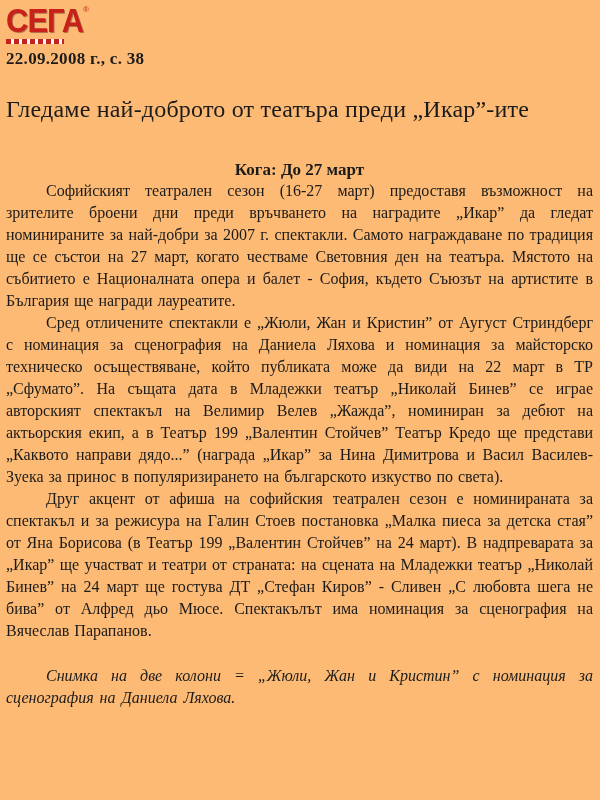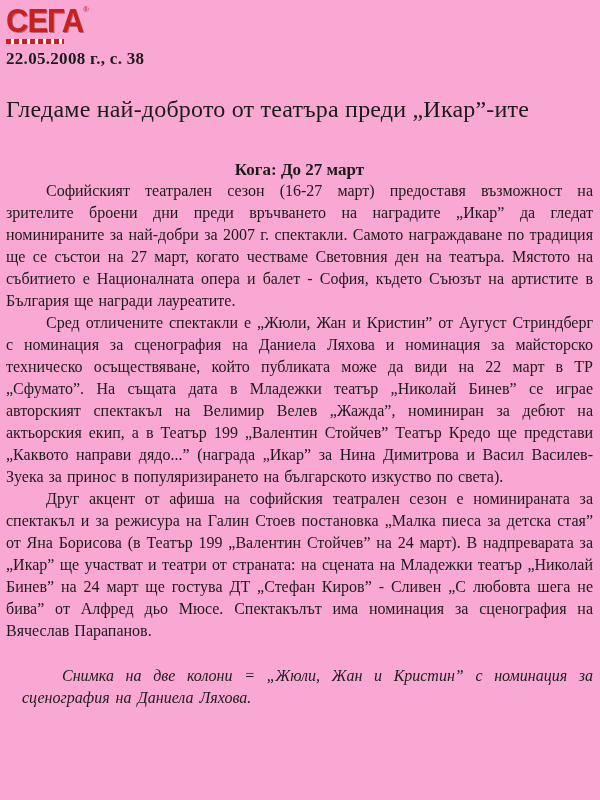--- a/index.html
+++ b/index.html
@@ -5,21 +5,21 @@
   html, body {
     margin: 0;
     padding: 0;
     background: #ffffff;
   }
   .page {
     width: 600px;
     height: 800px;
     box-sizing: border-box;
     padding: 6px 7px 15px 6px;
-    background: #f9a8d4;
+    background: #fdba74;
     color: #1b1b1b;
     font-family: "Liberation Serif", serif;
     overflow: hidden;
   }
   .masthead {
     margin: 0;
   }
   .logo {
     display: inline-block;
     line-height: 1;
@@ -73,40 +73,40 @@
   }
   .body-par {
     margin: 0;
     font-size: 16px;
     line-height: 22px;
     text-align: justify;
     text-indent: 40px;
     word-spacing: 1px;
   }
   .caption {
-    margin: 23px 0 0 16px;
+    margin: 23px 0 0 0;
     font-size: 16px;
     line-height: 22px;
     font-style: italic;
     text-align: justify;
     text-indent: 40px;
     word-spacing: 2px;
   }
 </style>
 </head>
 <body>
 
 <div class="page">
 
   <header class="masthead">
     <div class="logo">
       <span class="logo-text">СЕГА</span><sup class="reg">®</sup>
       <div class="logo-dashes"></div>
     </div>
-    <p class="dateline">22.05.2008 г., с. 38</p>
+    <p class="dateline">22.09.2008 г., с. 38</p>
   </header>
 
   <h1 class="headline">Гледаме най-доброто от театъра преди „Икар”-ите</h1>
 
   <h2 class="when">Кога: До 27 март</h2>
 
   <div class="article-body">
     <p class="body-par">Софийският театрален сезон (16-27 март) предоставя възможност на зрителите броени дни преди връчването на наградите „Икар” да гледат номинираните за най-добри за 2007 г. спектакли. Самото награждаване по традиция ще се състои на 27 март, когато честваме Световния ден на театъра. Мястото на събитието е Националната опера и балет - София, където Съюзът на артистите в България ще награди лауреатите.</p>
     <p class="body-par">Сред отличените спектакли е „Жюли, Жан и Кристин” от Аугуст Стриндберг с номинация за сценография на Даниела Ляхова и номинация за майсторско техническо осъществяване, който публиката може да види на 22 март в ТР „Сфумато”. На същата дата в Младежки театър „Николай Бинев” се играе авторският спектакъл на Велимир Велев „Жажда”, номиниран за дебют на актьорския екип, а в Театър 199 „Валентин Стойчев” Театър Кредо ще представи „Каквото направи дядо...” (награда „Икар” за Нина Димитрова и Васил Василев-Зуека за принос в популяризирането на българското изкуство по света).</p>
     <p class="body-par">Друг акцент от афиша на софийския театрален сезон е номинираната за спектакъл и за режисура на Галин Стоев постановка „Малка пиеса за детска стая” от Яна Борисова (в Театър 199 „Валентин Стойчев” на 24 март). В надпреварата за „Икар” ще участват и театри от страната: на сцената на Младежки театър „Николай Бинев” на 24 март ще гостува ДТ „Стефан Киров” - Сливен „С любовта шега не бива” от Алфред дьо Мюсе. Спектакълът има номинация за сценография на Вячеслав Парапанов.</p>

